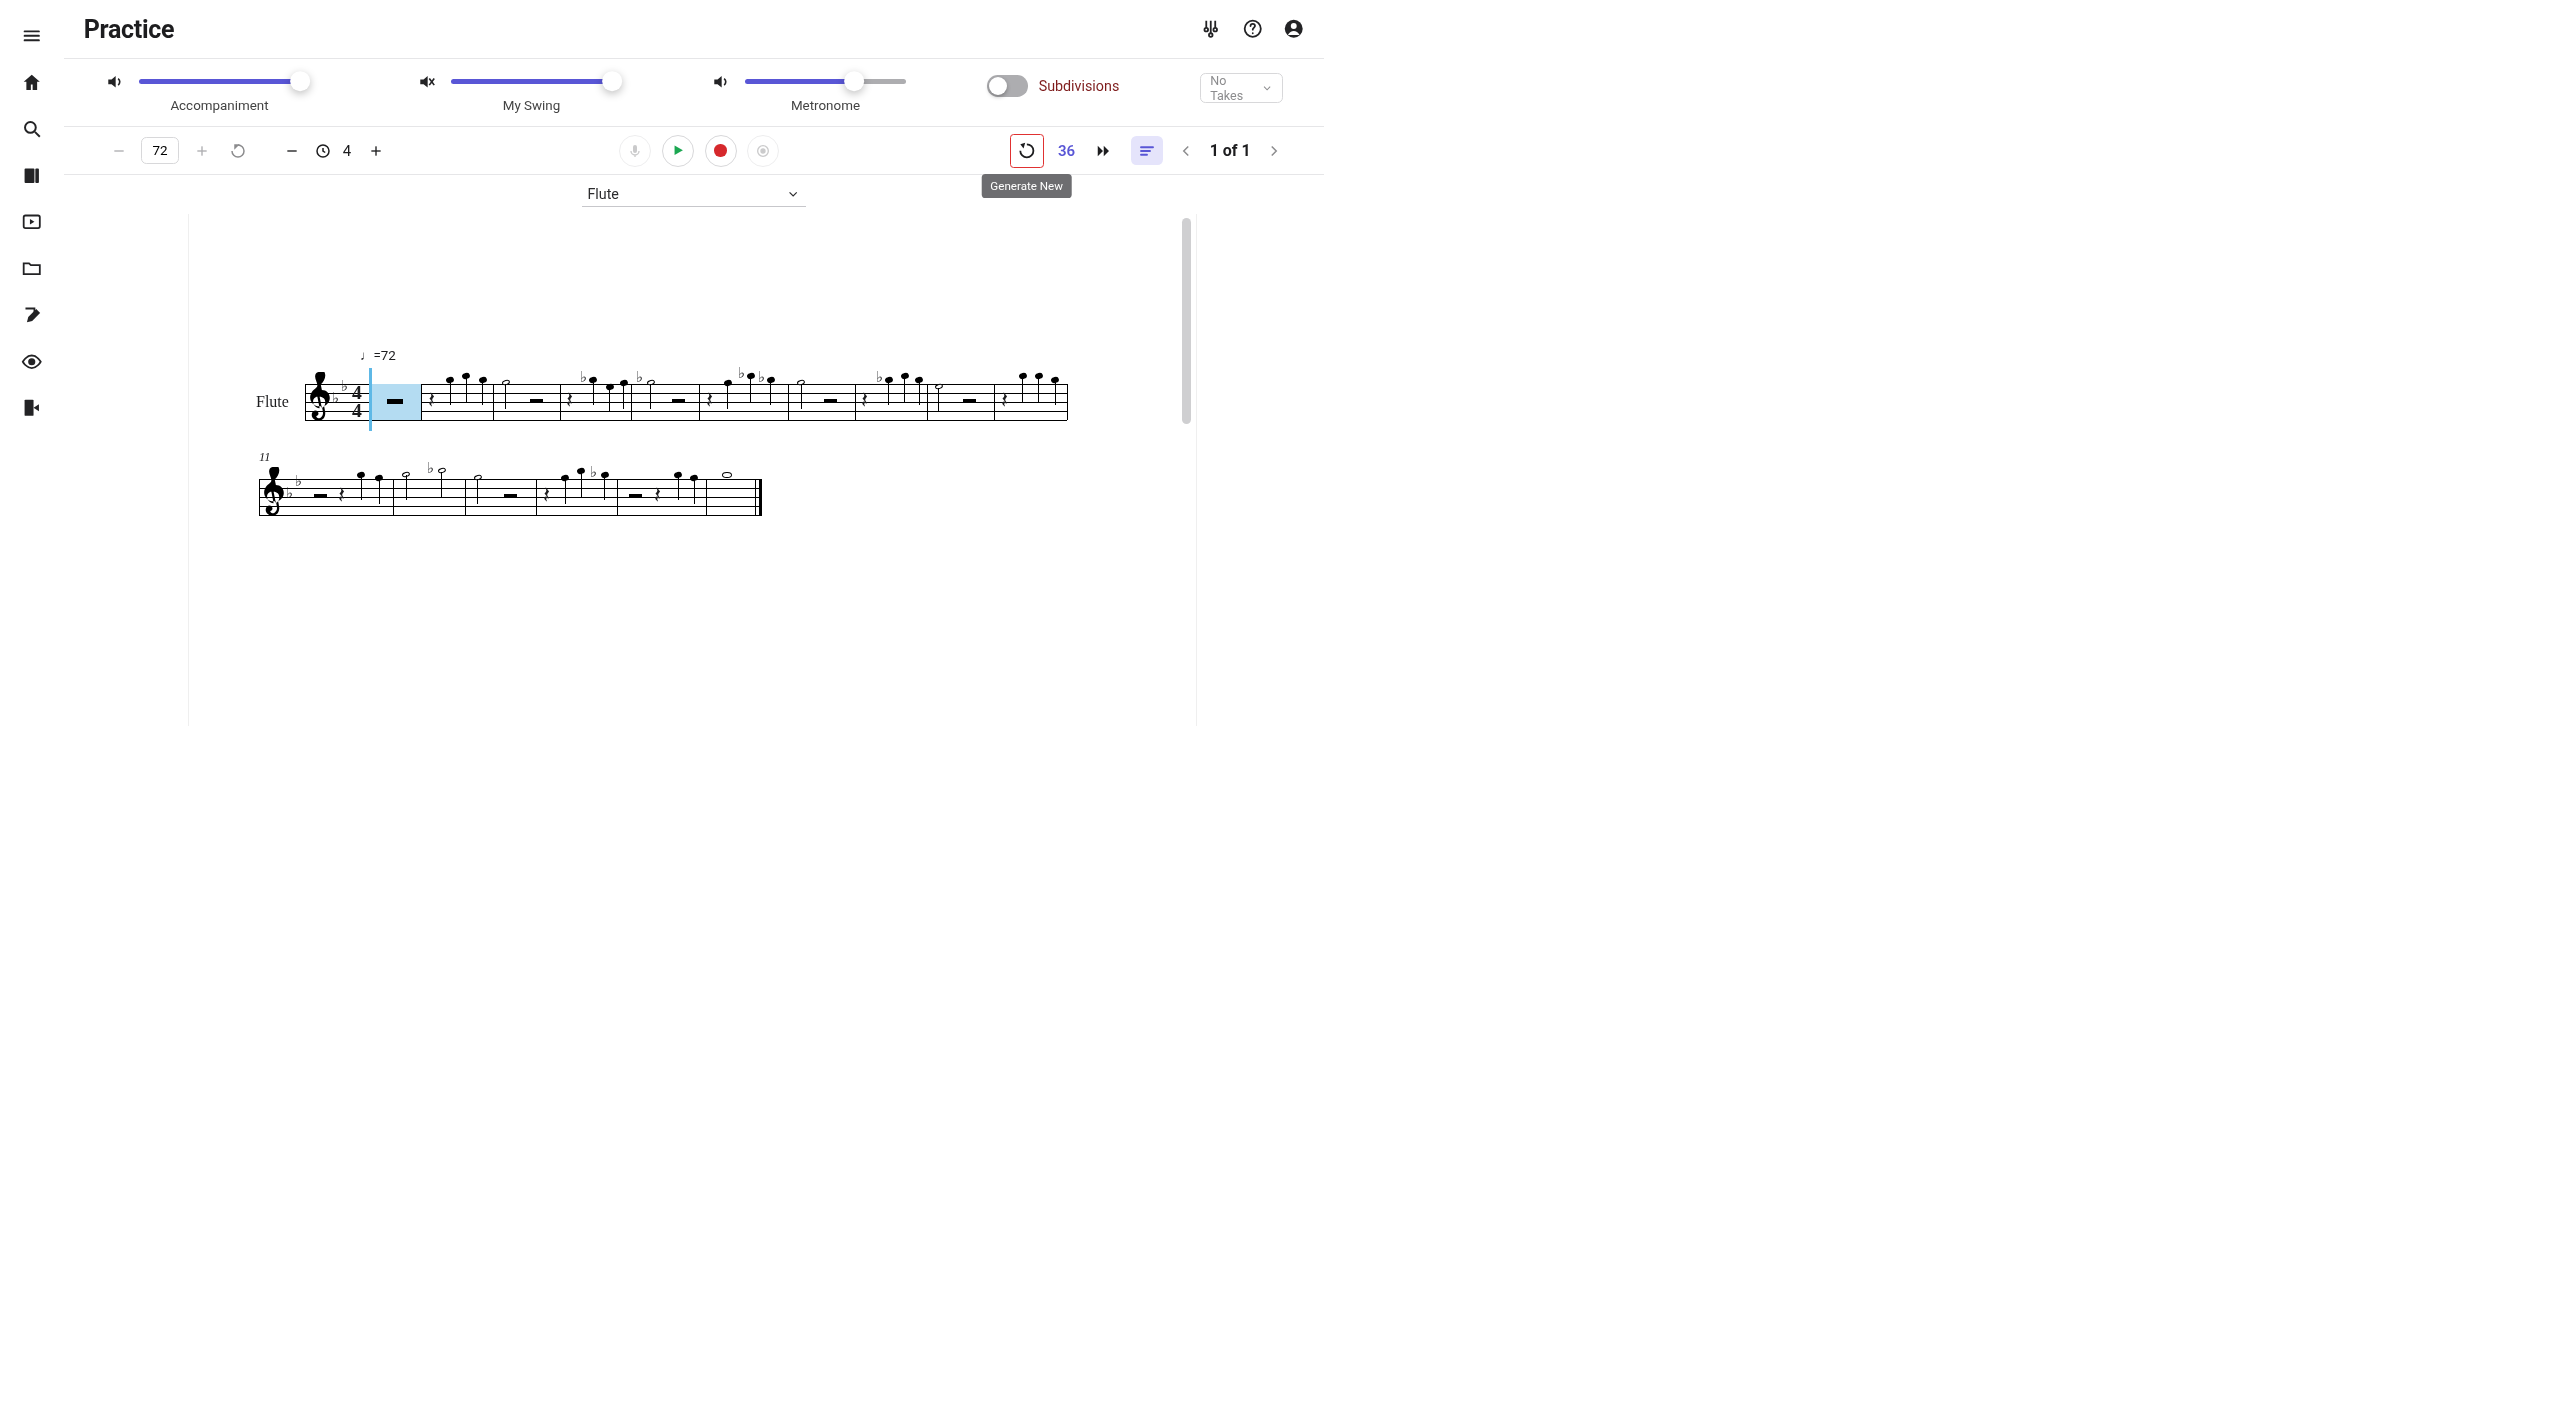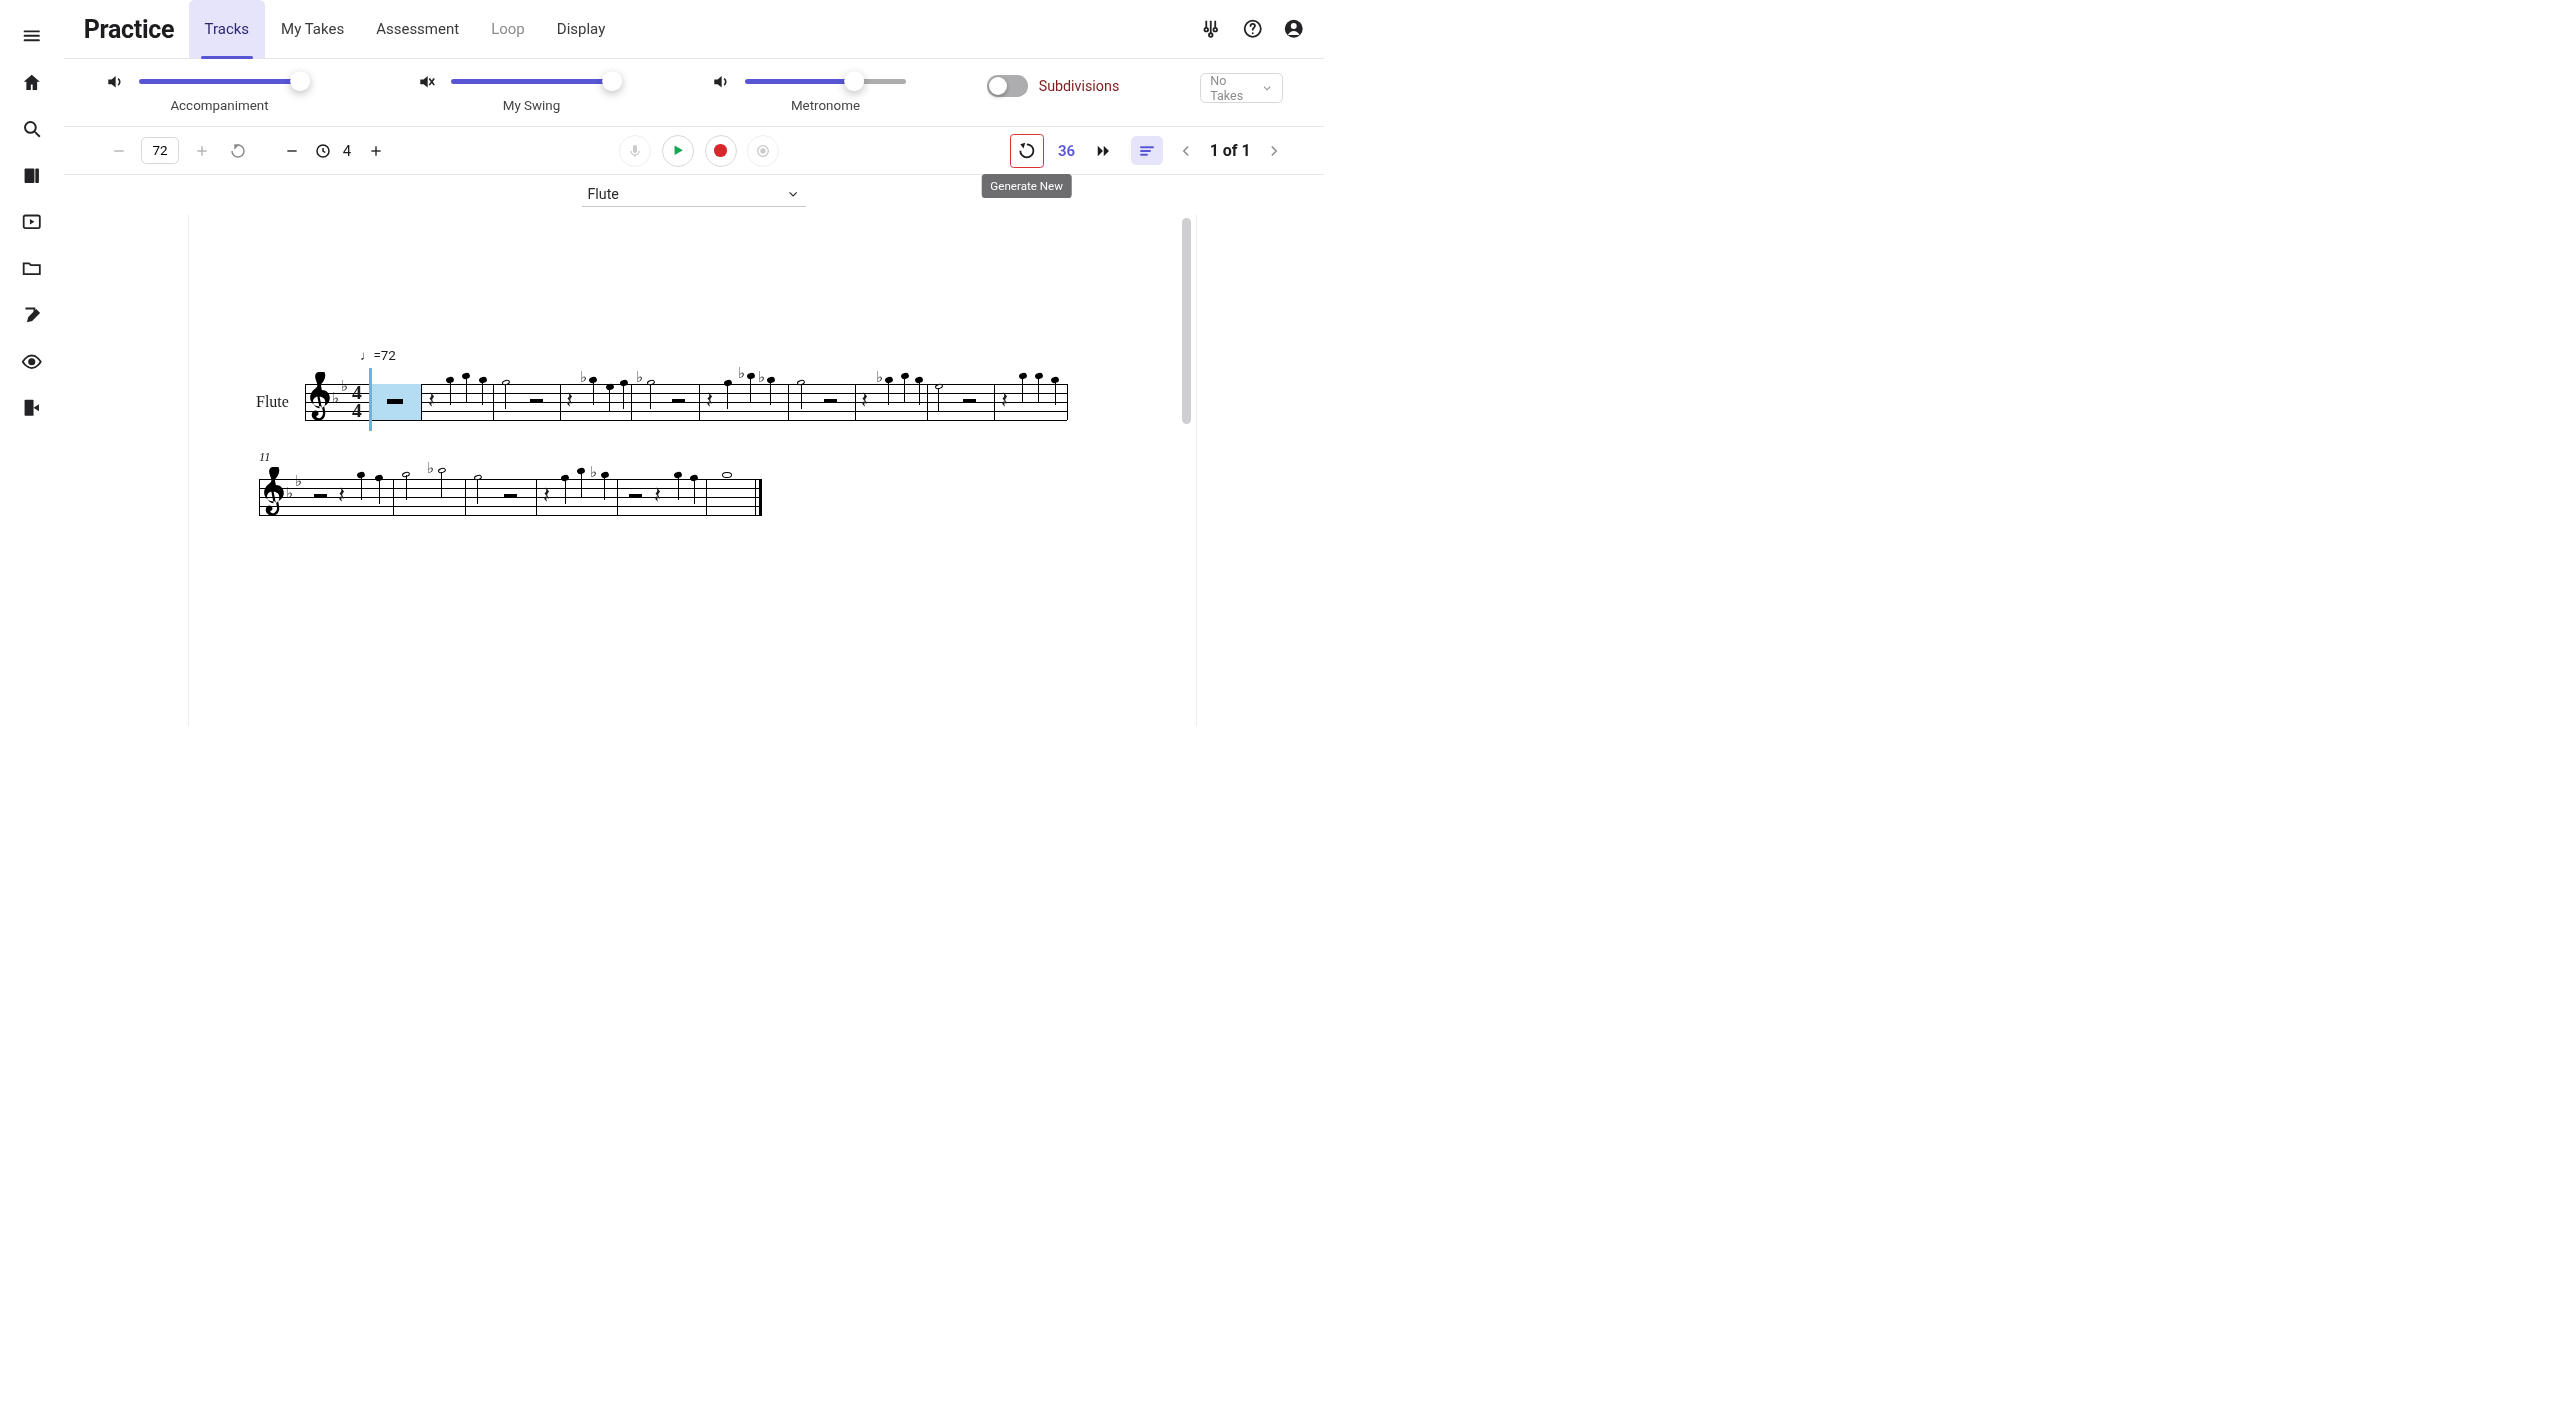--- a/index.html
+++ b/index.html
@@ -15,21 +15,21 @@
   *{box-sizing:border-box;font-family:-apple-system,BlinkMacSystemFont,"Segoe UI",Roboto,Helvetica,Arial,sans-serif;}
   html,body{margin:0;padding:0;height:100%;background:#fff;color:var(--text);}
   body{width:1324px;height:726px;overflow:hidden;position:relative;}
 
   .sidebar{position:absolute;left:0;top:0;bottom:0;width:64px;display:flex;flex-direction:column;align-items:center;padding-top:25px;gap:25px;}
   .sidebar .ico{width:21.5px;height:21.5px;color:#232325;cursor:pointer;}
   .sidebar .ico svg{width:21.5px;height:21.5px;display:block;}
 
   .main{position:absolute;left:64px;right:0;top:0;bottom:0;display:flex;flex-direction:column;}
 
-  .topbar{display:flex;align-items:center;height:59px;border-bottom:0.9px solid var(--divider);padding:0 19.7px;gap:9px;}
+  .topbar{display:flex;align-items:center;height:59px;border-bottom:0.9px solid var(--divider);padding:0 19.7px;gap:27px;}
   .title{font-size:25px;font-weight:700;letter-spacing:-0.3px;margin-right:5.4px;}
   .tabs{display:flex;align-items:stretch;height:100%;}
   .tab{display:flex;align-items:center;padding:0 16px;font-size:15px;color:#3a3a3c;cursor:pointer;position:relative;}
   .tab.active{background:var(--chip);color:#2a2970;border-radius:5.4px 5.4px 0 0;}
   .tab.active::after{content:"";position:absolute;left:12.5px;right:12.5px;bottom:-0.9px;height:2.7px;background:var(--accent);border-radius:1.8px;}
   .tab.disabled{color:var(--muted);}
   .top-right{margin-left:auto;display:flex;align-items:center;gap:19.7px;}
   .top-right .ico{width:21.5px;height:21.5px;color:#232325;cursor:pointer;}
   .top-right .ico svg{width:21.5px;height:21.5px;}
 
@@ -151,27 +151,20 @@
         <rect x="4" y="3" width="10" height="18" rx="1"></rect>
         <path d="M14 12l6-4v8z"></path>
       </svg>
     </div>
 </div>
 
 <div class="main">
 
   <div class="topbar">
     <div class="title">Practice</div>
-    <div class="tabs">
-      <div class="tab active">Tracks</div>
-      <div class="tab">My Takes</div>
-      <div class="tab">Assessment</div>
-      <div class="tab disabled">Loop</div>
-      <div class="tab">Display</div>
-    </div>
     <div class="top-right">
       <div class="ico"><svg viewBox="0 0 24 24" fill="none" stroke="currentColor" stroke-width="2">
             <path d="M7 3v8M12 3v14M17 3v8"></path>
             <circle cx="7" cy="13" r="2"></circle>
             <circle cx="12" cy="19" r="2"></circle>
             <circle cx="17" cy="13" r="2"></circle>
           </svg></div>
       <div class="ico"><svg viewBox="0 0 24 24" fill="none" stroke="currentColor" stroke-width="2">
             <circle cx="12" cy="12" r="9"></circle>
             <path d="M9.5 9a2.5 2.5 0 115 0c0 1.5-2.5 2-2.5 4" stroke-linecap="round"></path>

